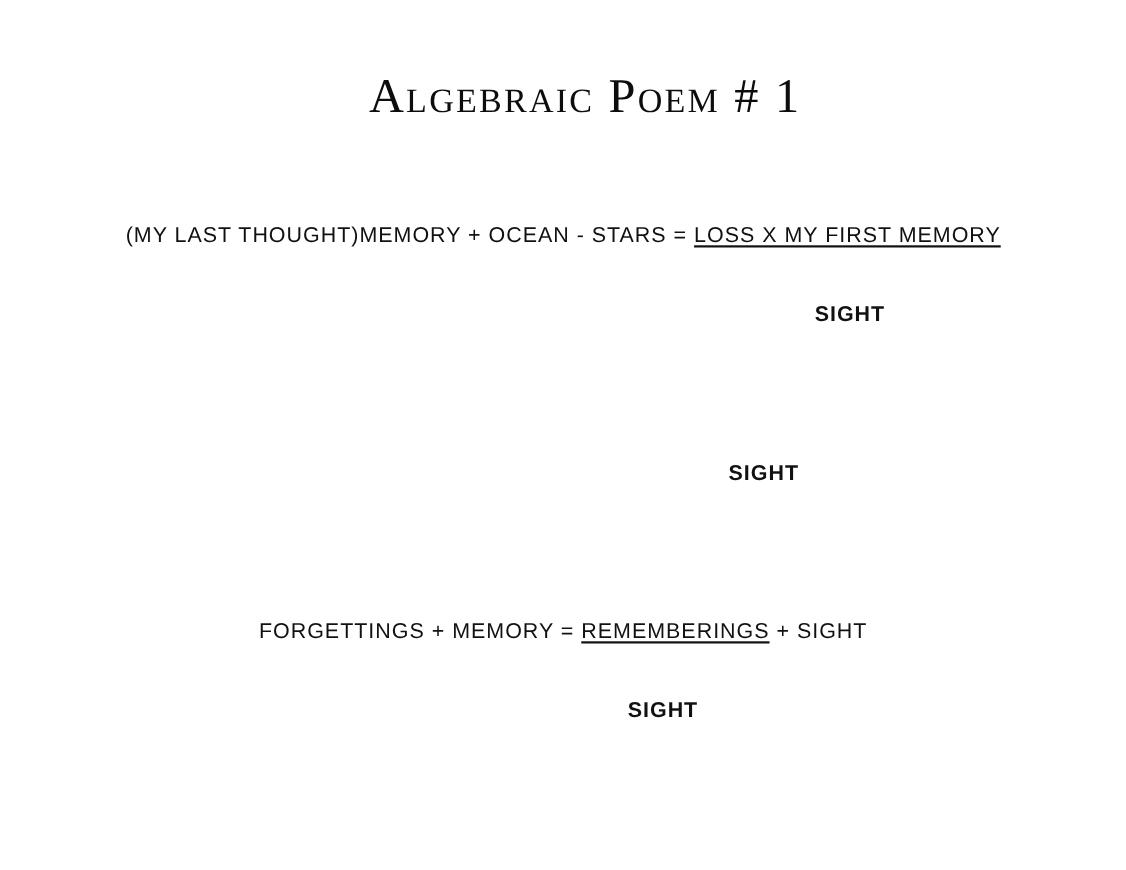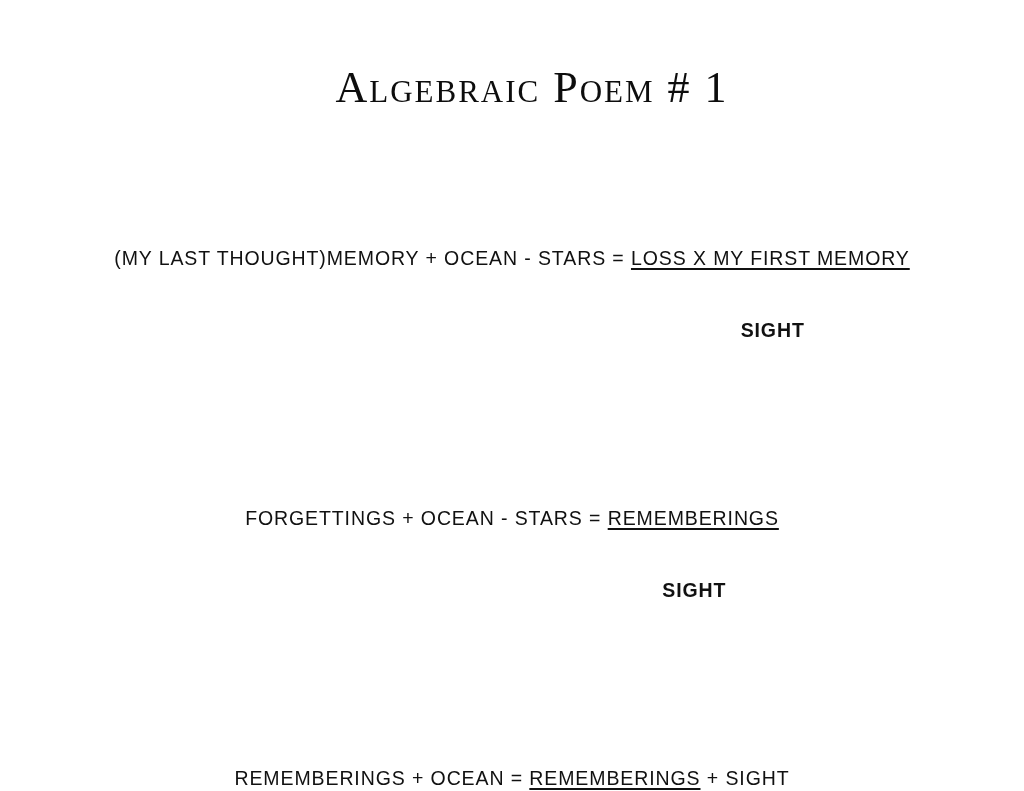--- a/index.html
+++ b/index.html
@@ -59,21 +59,20 @@
     white-space: pre;
   }
 
   
   .eq-gap-frac   { margin-bottom: 26px; }
 
   .eq-main {
     display: block;
     line-height: 26px;
     white-space: pre;
-    margin-top: 44px;
   }
 
   .frac-num {
     text-decoration: underline;
     text-underline-offset: 3px;
     text-decoration-thickness: 1.5px;
   }
 
   .frac-den-row {
     display: block;
@@ -95,23 +94,22 @@
   <div class="poem-title">Algebraic Poem # 1</div>
 
   <div class="poem-body">
 
     <div class="equation-line eq-gap-frac">
       <span class="eq-main"><span>(MY LAST THOUGHT)MEMORY + OCEAN - STARS = </span><span class="frac-num">LOSS X MY FIRST MEMORY</span><span></span></span>
       <span class="frac-den-row"><span class="ghost">(MY LAST THOUGHT)MEMORY + OCEAN - STARS = </span><span>SIGHT</span></span>
     </div>
 
     <div class="equation-line eq-gap-frac">
-      <span class="eq-main"><span>FORGETTINGS + OCEAN - STARS = </span><span class="frac-num">REMEMBERINGS</span><span></span></span>
       <span class="frac-den-row"><span class="ghost">FORGETTINGS + OCEAN - STARS = </span><span>SIGHT</span></span>
     </div>
 
     <div class="equation-line eq-gap-frac">
-      <span class="eq-main"><span>REMEMBERINGS + OCEAN = </span><span class="frac-num">REMEMBERINGS</span><span> + SIGHT</span></span>
+      <span class="eq-main"><span>FORGETTINGS + MEMORY = </span><span class="frac-num">REMEMBERINGS</span><span> + SIGHT</span></span>
       <span class="frac-den-row"><span class="ghost">FORGETTINGS + OCEAN = </span><span>SIGHT</span><span class="ghost"> + STARS</span></span>
     </div>
 
   </div>
 </div>
 
 </body></html>

